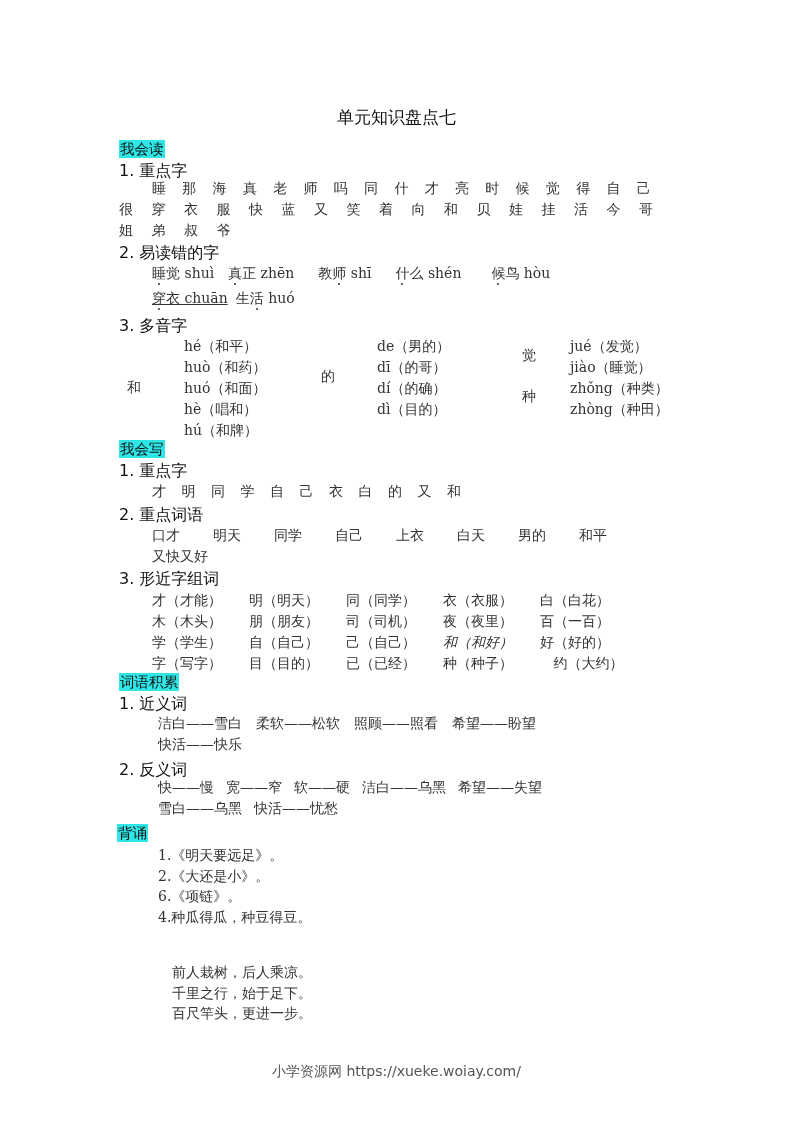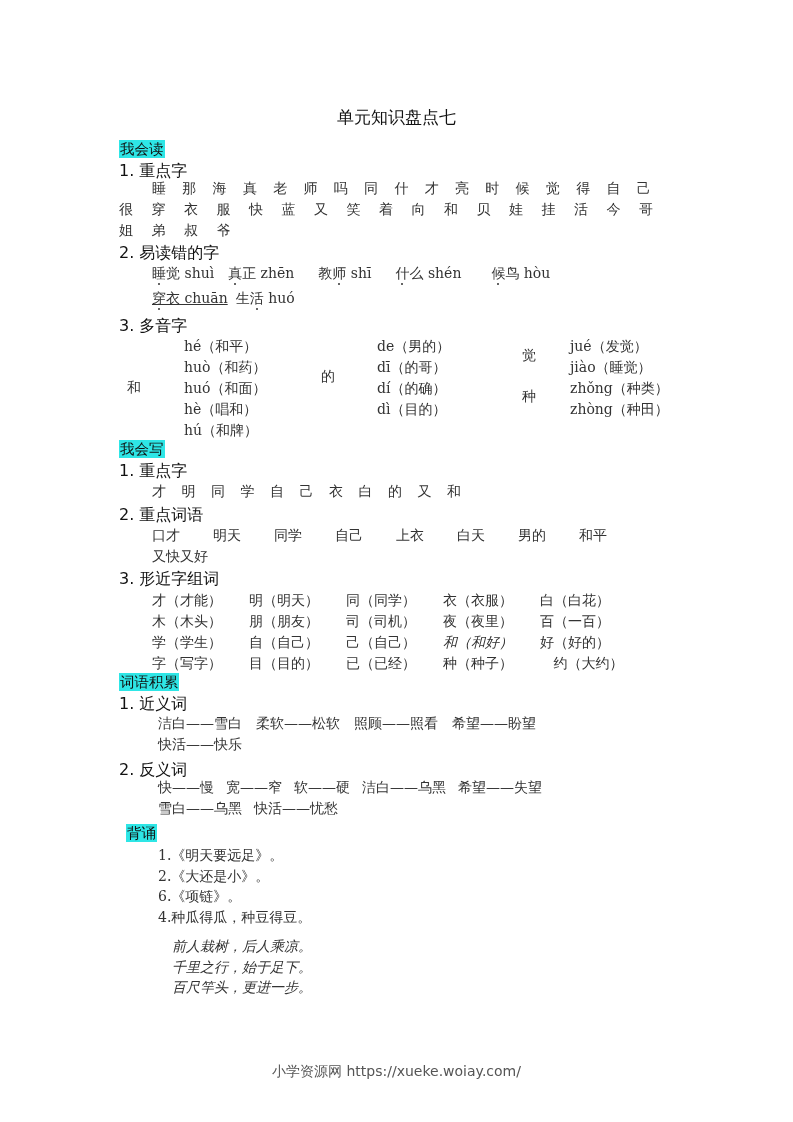--- a/index.html
+++ b/index.html
@@ -130,26 +130,26 @@
   </div>
 
 <div class="abs hl" style="left:119px;top:673px;">词语积累</div>
 <div class="abs sub" style="left:119px;top:694px;">1. 近义词</div>
 <div class="abs txt" id="syn1" style="left:158px;top:715px;"><span style="margin-right: 14px;">洁白——雪白</span><span style="margin-right: 14px;">柔软——松软</span><span style="margin-right: 14px;">照顾——照看</span><span style="margin-right: 14px;">希望——盼望</span></div>
 <div class="abs txt" id="syn2" style="left:158px;top:736px;"><span style="margin-right: 14px;">快活——快乐</span></div>
 <div class="abs sub" style="left:119px;top:760px;">2. 反义词</div>
 <div class="abs txt" id="ant1" style="left:158px;top:779px;"><span style="margin-right: 12px;">快——慢</span><span style="margin-right: 12px;">宽——窄</span><span style="margin-right: 12px;">软——硬</span><span style="margin-right: 12px;">洁白——乌黑</span><span style="margin-right: 12px;">希望——失望</span></div>
 <div class="abs txt" id="ant2" style="left:158px;top:800px;"><span style="margin-right: 12px;">雪白——乌黑</span><span style="margin-right: 12px;">快活——忧愁</span></div>
 
-<div class="abs hl" style="left:126px;top:824px;">背诵</div>
+<div class="abs hl" style="left:117px;top:824px;">背诵</div>
 <div class="abs txt" id="rec" style="left:158px;top:845px;line-height:20.5px;">
     <div>1.《明天要远足》。</div>
     <div>2.《大还是小》。</div>
     <div>6.《项链》。</div>
     <div>4.种瓜得瓜，种豆得豆。</div>
   </div>
-<div class="abs txt" id="poem" style="left:172px;top:936px;line-height:20.5px;font-style:italic;">
+<div class="abs txt" id="poem" style="left:172px;top:962px;line-height:20.5px;">
     <div>前人栽树，后人乘凉。</div>
     <div>千里之行，始于足下。</div>
     <div>百尺竿头，更进一步。</div>
   </div>
 
 <div class="abs footer">小学资源网 https://xueke.woiay.com/</div>
 
 </body></html>

